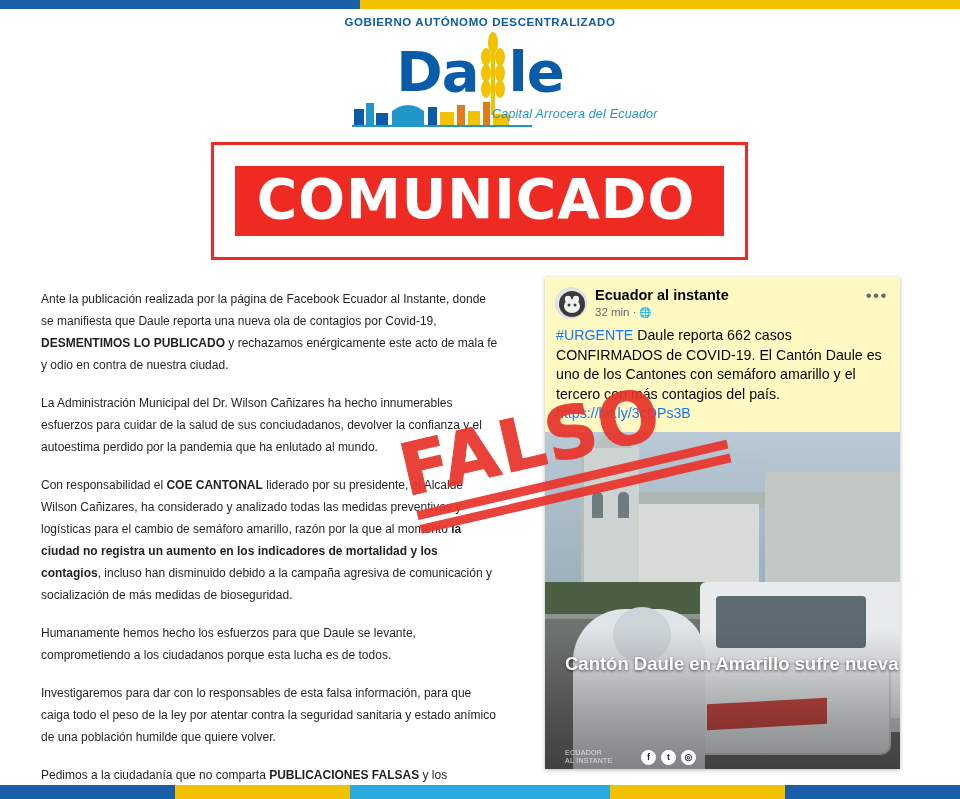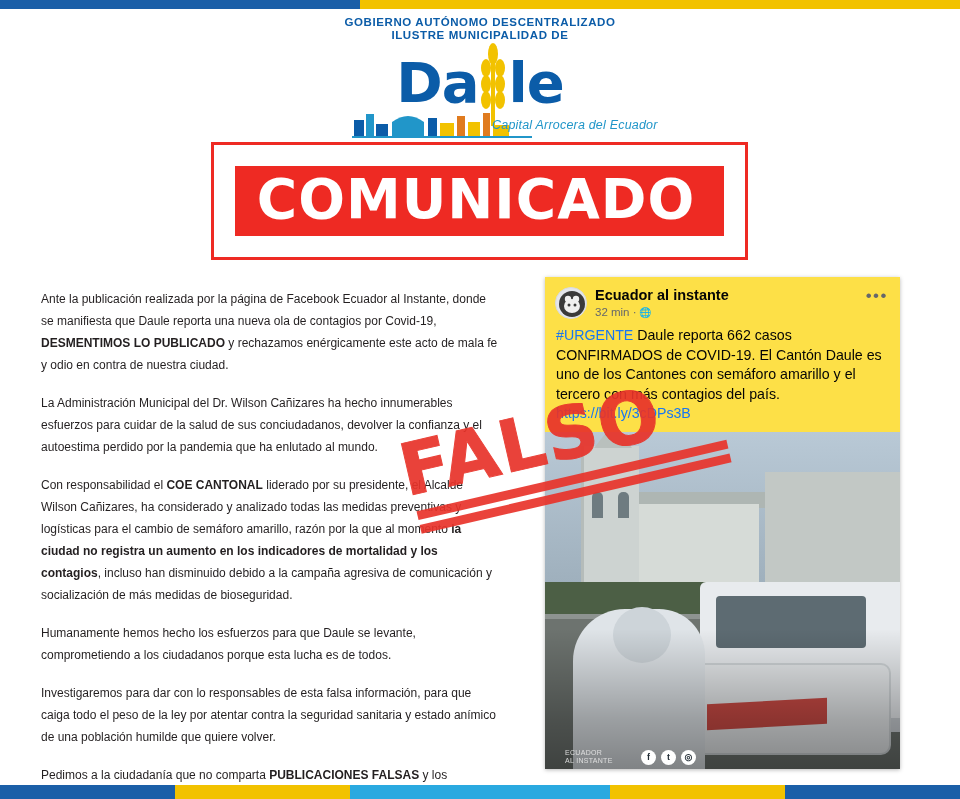--- a/index.html
+++ b/index.html
@@ -128,21 +128,21 @@
     color: #231f20;
   }
   .body-col p { margin: 0 0 16px 0; text-align: left; }
   .body-col b { font-weight: bold; }
 
   
   .fbcard {
     position: absolute;
     top: 277px; left: 545px;
     width: 355px; height: 492px;
-    background: #fde047;
+    background: #fef9c3;
     box-shadow: 0 1px 4px rgba(0,0,0,0.28);
     overflow: hidden;
   }
   .fb-head {
     display: flex;
     align-items: flex-start;
     padding: 10px 10px 4px 10px;
   }
   .fb-avatar {
     width: 32px; height: 32px;
@@ -381,21 +381,20 @@
 
 <div class="page">
 
   <div class="topbar">
     <div class="seg" style="width:360px;background:#1b5fa8;"></div>
     <div class="seg" style="width:600px;background:#f2c200;"></div>
   </div>
 
   <div class="logo-wrap">
     <div class="logo-kicker1">GOBIERNO AUTÓNOMO DESCENTRALIZADO</div>
-    <div class="logo-kicker2">ILUSTRE MUNICIPALIDAD DE</div>
     <div class="logo-main">
       <span>Da</span><span class="wheat">u<svg class="wheat-svg" width="34" height="92" viewBox="0 0 34 92">
           <rect x="14" y="26" width="4" height="66" fill="#f2c200"></rect>
           <ellipse cx="9" cy="34" rx="5" ry="9" fill="#f2c200"></ellipse>
           <ellipse cx="23" cy="34" rx="5" ry="9" fill="#f2c200"></ellipse>
           <ellipse cx="9" cy="50" rx="5" ry="9" fill="#f2c200"></ellipse>
           <ellipse cx="23" cy="50" rx="5" ry="9" fill="#f2c200"></ellipse>
           <ellipse cx="9" cy="66" rx="5" ry="9" fill="#f2c200"></ellipse>
           <ellipse cx="23" cy="66" rx="5" ry="9" fill="#f2c200"></ellipse>
           <ellipse cx="16" cy="20" rx="5" ry="11" fill="#f2c200"></ellipse>
@@ -471,20 +470,21 @@
       <div class="ground"></div>
       <div class="amb">
         <div class="amb-win"></div>
       </div>
       <div class="stretcher"></div>
       <div class="stretcher-red"></div>
       <div class="worker">
         <div class="worker-head"></div>
       </div>
       <div class="photo-shade"></div>
+      <div class="cap1">Cantón Daule en Amarillo sufre nueva</div>
       <div class="photo-credit">ECUADOR<br>AL INSTANTE</div>
       <div class="social">
         <div class="s">f</div>
         <div class="s">t</div>
         <div class="s">◎</div>
       </div>
     </div>
   </div>
 
   <div class="falso">

